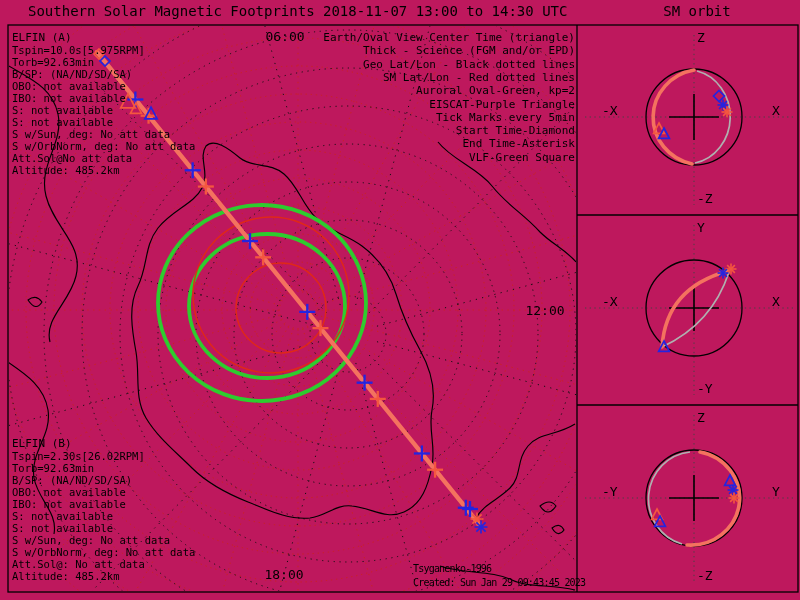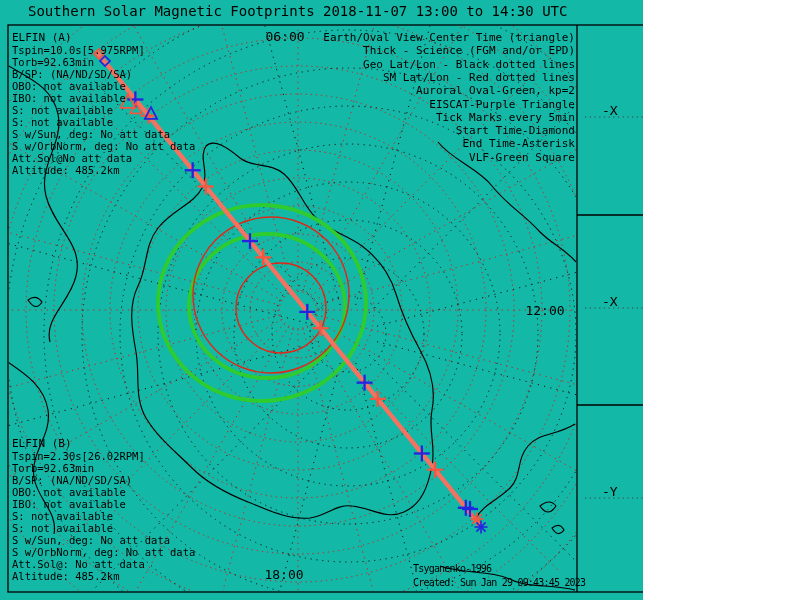--- a/index.html
+++ b/index.html
@@ -1,16 +1,16 @@
 <!DOCTYPE html>
 <html><head>
 <meta charset="utf-8">
 <style>
   html,body{margin:0;padding:0;background:#ffffff;}
-  #stage{position:relative;width:643px;height:600px;background:#14b8a6;overflow:hidden;}
+  #stage{position:relative;width:800px;height:600px;background:#be185d;overflow:hidden;}
   svg text{font-family:"DejaVu Sans Mono","Liberation Mono",monospace;fill:#000;}
   .t14{font-size:14px;}
   .t13{font-size:13px;}
   .t11{font-size:11px;}
   .t10{font-size:10.5px;}
   .cond{font-size:10px;letter-spacing:-0.8px;}
   .anchor-mid{text-anchor:middle;}
 </style>
 </head>
 <body>

